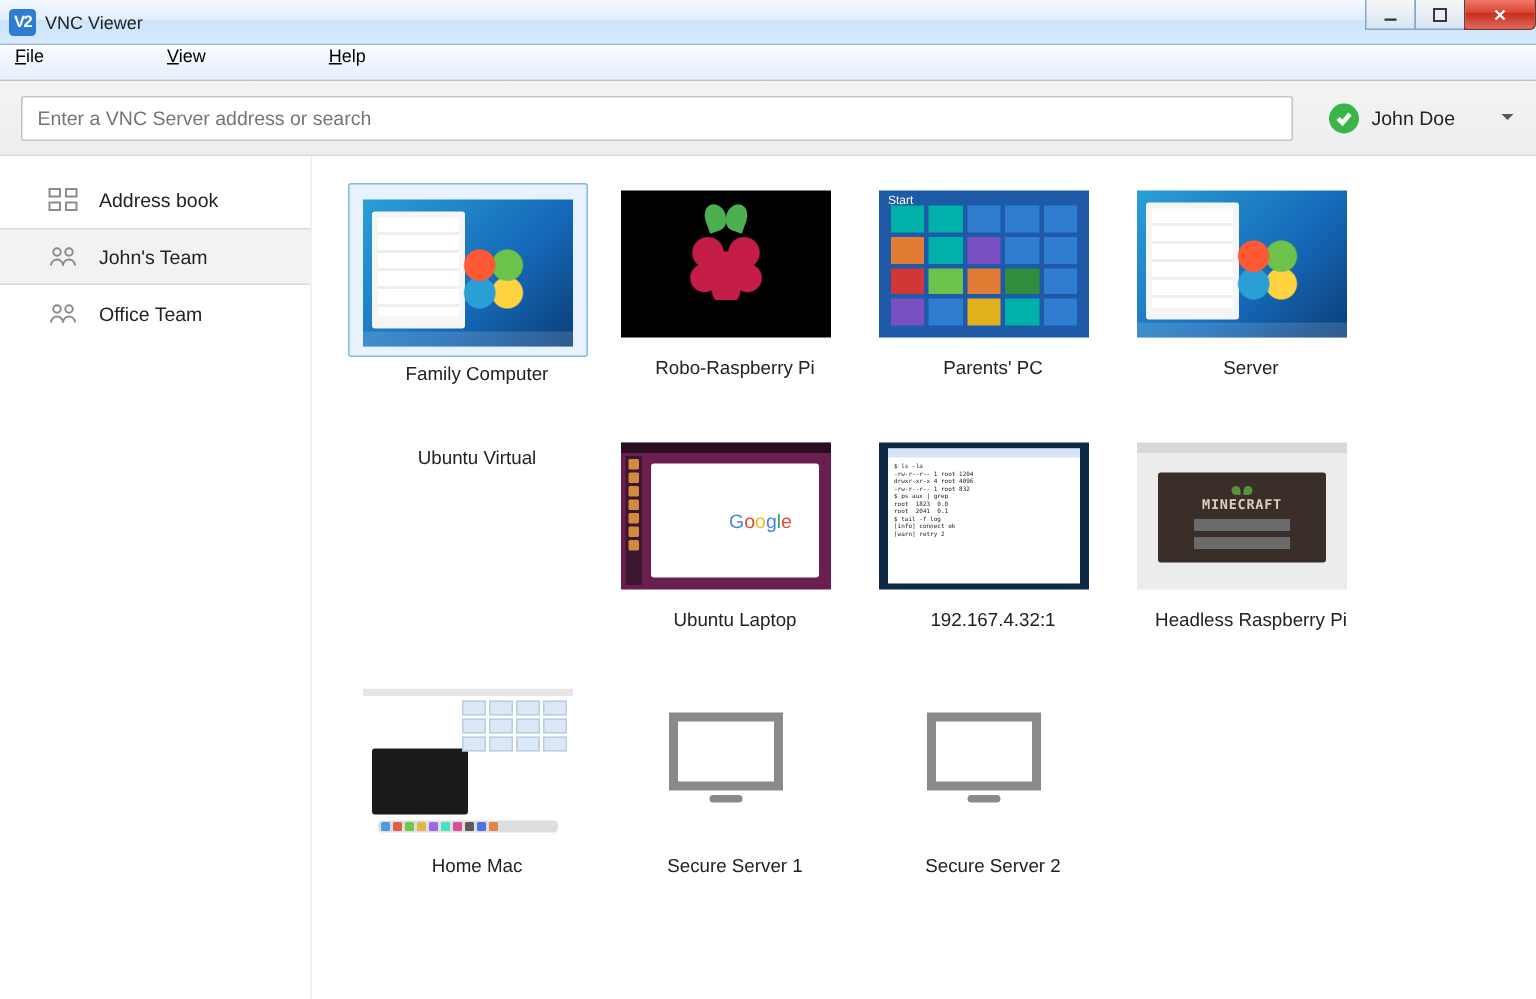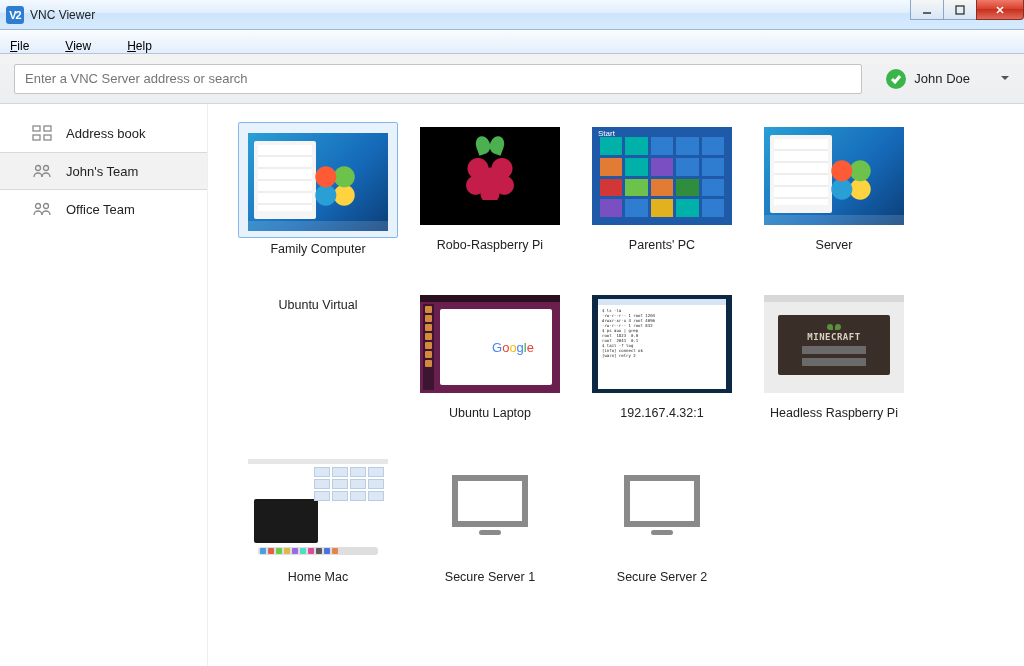--- a/index.html
+++ b/index.html
@@ -41,23 +41,24 @@
     border-top-right-radius:0;
     border-bottom-right-radius:4px;
   }
   .win-btn svg { width:12px;height:12px; }
   
   
   .menubar {
     height:24px;
     background: linear-gradient(to bottom,#fafcff,#e3eefb);
     border-bottom:1px solid #b6c6da;
-    display:flex; align-items:flex-end;
+    display:flex; align-items:flex-start;
     padding-left:10px;
     font-size:12px;
+    gap:46px;
   }
   .menubar span { margin-right:18px; cursor:default; }
   .menubar u { text-decoration: underline; }
   
   
   .toolbar {
     height:50px;
     background: linear-gradient(to bottom,#f3f3f4,#eceeef);
     border-bottom:1px solid #d6d6d6;
     display:flex; align-items:center;
@@ -129,21 +130,21 @@
     padding:18px 12px 12px 24px;
     overflow:auto;
   }
   .grid {
     display:grid;
     grid-template-columns: repeat(4, 172px);
     gap: 34px 0px;
   }
   .conn {
     width:172px;
-    display:flex;flex-direction:column;align-items:center;
+    display:flex;flex-direction:column;
     cursor:default;
   }
   .thumb-wrap {
     width:160px;
     padding:4px;
     border:1px solid transparent;
     border-radius:2px;
   }
   .conn.selected .thumb-wrap {
     border-color:#7fb9f0;

